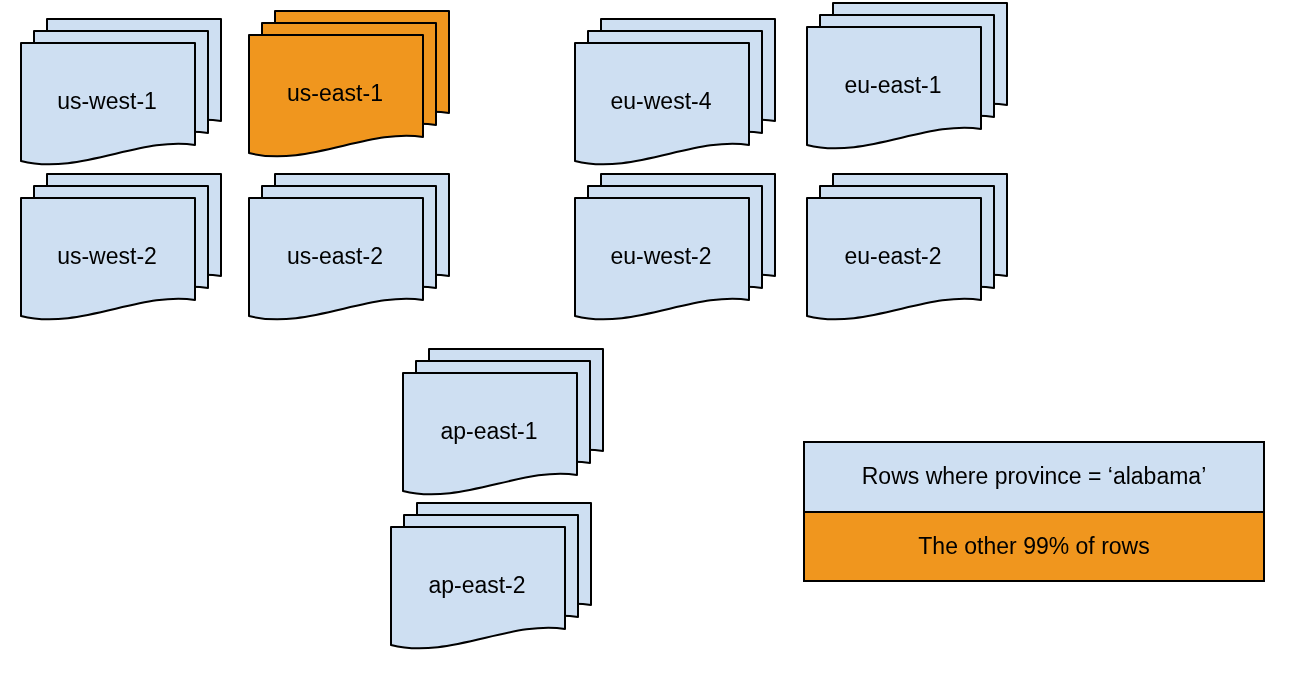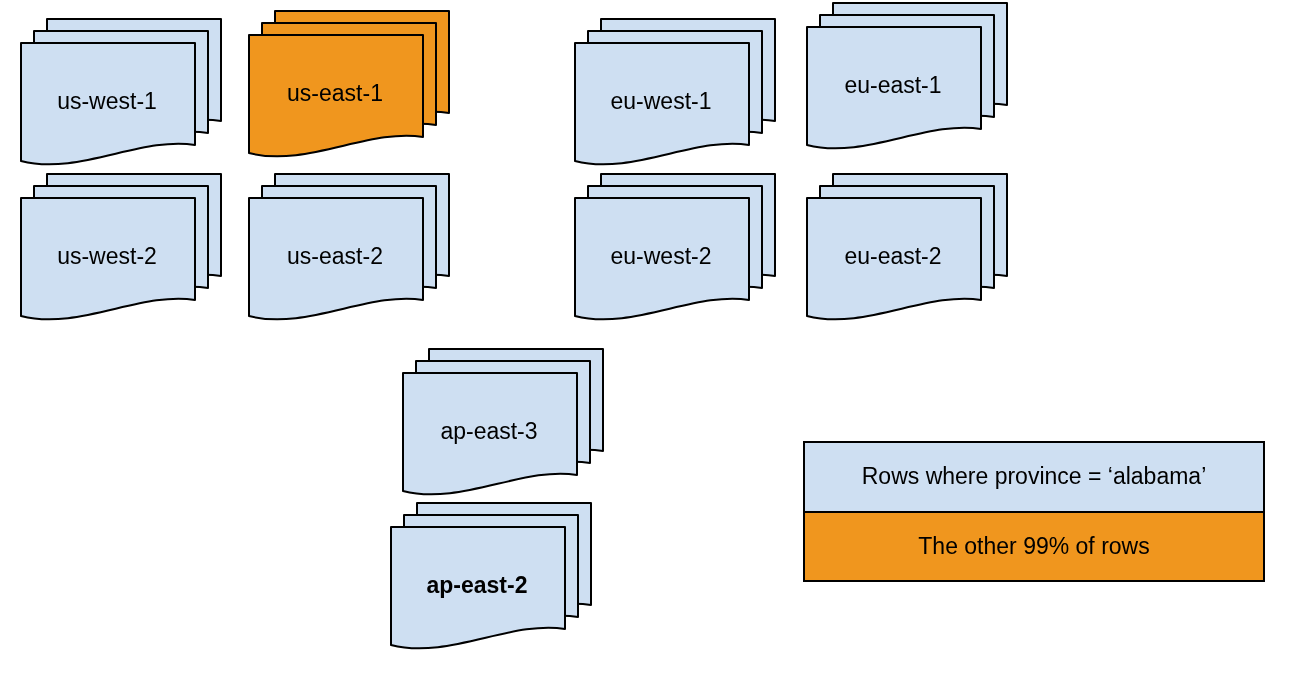--- a/index.html
+++ b/index.html
@@ -56,21 +56,21 @@
   
   .pos-us-west-1 { left: 20px;  top: 18px;  }
   .pos-us-east-1 { left: 248px; top: 10px;  }
   .pos-eu-west-1 { left: 574px; top: 18px;  }
   .pos-eu-east-1 { left: 806px; top: 2px;  }
   .pos-us-west-2 { left: 20px;  top: 173px; }
   .pos-us-east-2 { left: 248px; top: 173px; }
   .pos-eu-west-2 { left: 574px; top: 173px; }
   .pos-eu-east-2 { left: 806px; top: 173px; }
   .pos-ap-east-1 { left: 402px; top: 348px; }
-  .pos-ap-east-2 { left: 390px; top: 502px; font-weight: bold; }
+  .pos-ap-east-2 { left: 390px; top: 502px; }
   
   .legend {
     position: absolute;
     left: 803px; top: 441px;
     width: 462px; height: 141px;
     border: 2px solid var(--stroke);
     display: flex;
     flex-direction: column;
   }
   .legend-row {
@@ -113,21 +113,21 @@
     </svg>
     <div class="stack-label">us-east-1</div>
   </div>
 
   <div class="stack pos-eu-west-1">
     <svg width="200" height="149" viewBox="0 0 200 149">
       <use href="#docshape" class="sheet" transform="translate(26,0)"></use>
       <use href="#docshape" class="sheet" transform="translate(13,12)"></use>
       <use href="#docshape" class="sheet" transform="translate(0,24)"></use>
     </svg>
-    <div class="stack-label">eu-west-1</div>
+    <div class="stack-label">eu-west-4</div>
   </div>
 
   <div class="stack pos-eu-east-1">
     <svg width="200" height="149" viewBox="0 0 200 149">
       <use href="#docshape" class="sheet" transform="translate(26,0)"></use>
       <use href="#docshape" class="sheet" transform="translate(13,12)"></use>
       <use href="#docshape" class="sheet" transform="translate(0,24)"></use>
     </svg>
     <div class="stack-label">eu-east-1</div>
   </div>
@@ -167,21 +167,21 @@
     </svg>
     <div class="stack-label">eu-east-2</div>
   </div>
 
   <div class="stack pos-ap-east-1">
     <svg width="200" height="149" viewBox="0 0 200 149">
       <use href="#docshape" class="sheet" transform="translate(26,0)"></use>
       <use href="#docshape" class="sheet" transform="translate(13,12)"></use>
       <use href="#docshape" class="sheet" transform="translate(0,24)"></use>
     </svg>
-    <div class="stack-label">ap-east-3</div>
+    <div class="stack-label">ap-east-1</div>
   </div>
 
   <div class="stack pos-ap-east-2">
     <svg width="200" height="149" viewBox="0 0 200 149">
       <use href="#docshape" class="sheet" transform="translate(26,0)"></use>
       <use href="#docshape" class="sheet" transform="translate(13,12)"></use>
       <use href="#docshape" class="sheet" transform="translate(0,24)"></use>
     </svg>
     <div class="stack-label">ap-east-2</div>
   </div>

